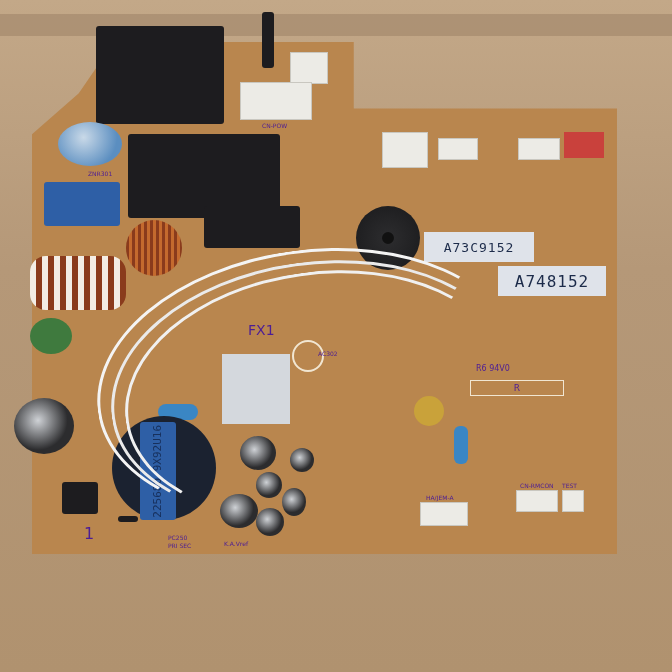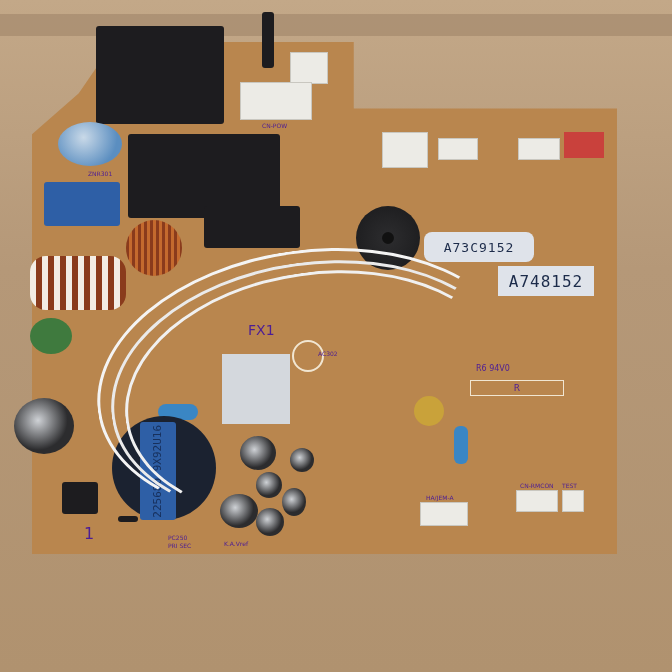--- a/index.html
+++ b/index.html
@@ -45,22 +45,22 @@
 <div class="abs silk" style="left:88px;top:170px;">ZNR301</div>
 <div class="abs blue" style="left:44px;top:182px;width:76px;height:44px;"></div>
 
 <div class="abs coil" style="left:126px;top:220px;width:56px;height:56px;"></div>
 <div class="abs" style="left:30px;top:256px;width:96px;height:54px;border-radius:16px;background:repeating-linear-gradient(90deg,#f3ede5 0 6px,#8a3b1c 6px 12px);"></div>
 
 <div class="abs black" style="left:204px;top:206px;width:96px;height:42px;"></div>
 
 <div class="abs" style="left:356px;top:206px;width:64px;height:64px;border-radius:50%;background:radial-gradient(circle,#111 12%,#2a2a2c 14%,#1f1f21 70%);"></div>
 
-<div class="abs label" style="left:424px;top:232px;width:110px;height:30px;border-radius:8px;">A73C9152</div>
-<div class="abs label" style="left:498px;top:266px;width:96px;height:30px;font-size:16px;">A748152</div>
+<div class="abs label" style="left:424px;top:232px;width:110px;height:30px;">A73C9152</div>
+<div class="abs label" style="left:498px;top:266px;width:108px;height:30px;font-size:16px;">A748152</div>
 
 <div class="abs" style="left:222px;top:354px;width:68px;height:70px;background:#d4d8dd;"></div>
 <div class="abs silk" style="left:248px;top:322px;font-size:14px;">FX1</div>
 <div class="abs" style="left:292px;top:340px;width:28px;height:28px;border-radius:50%;border:2px solid #f1e6d2;"></div>
 <div class="abs silk" style="left:318px;top:350px;">AC302</div>
 
 <div class="abs cap" style="left:14px;top:398px;width:60px;height:56px;"></div>
 <div class="abs cap" style="left:240px;top:436px;width:36px;height:34px;"></div>
 <div class="abs cap" style="left:290px;top:448px;width:24px;height:24px;"></div>
 <div class="abs cap" style="left:256px;top:472px;width:26px;height:26px;"></div>

